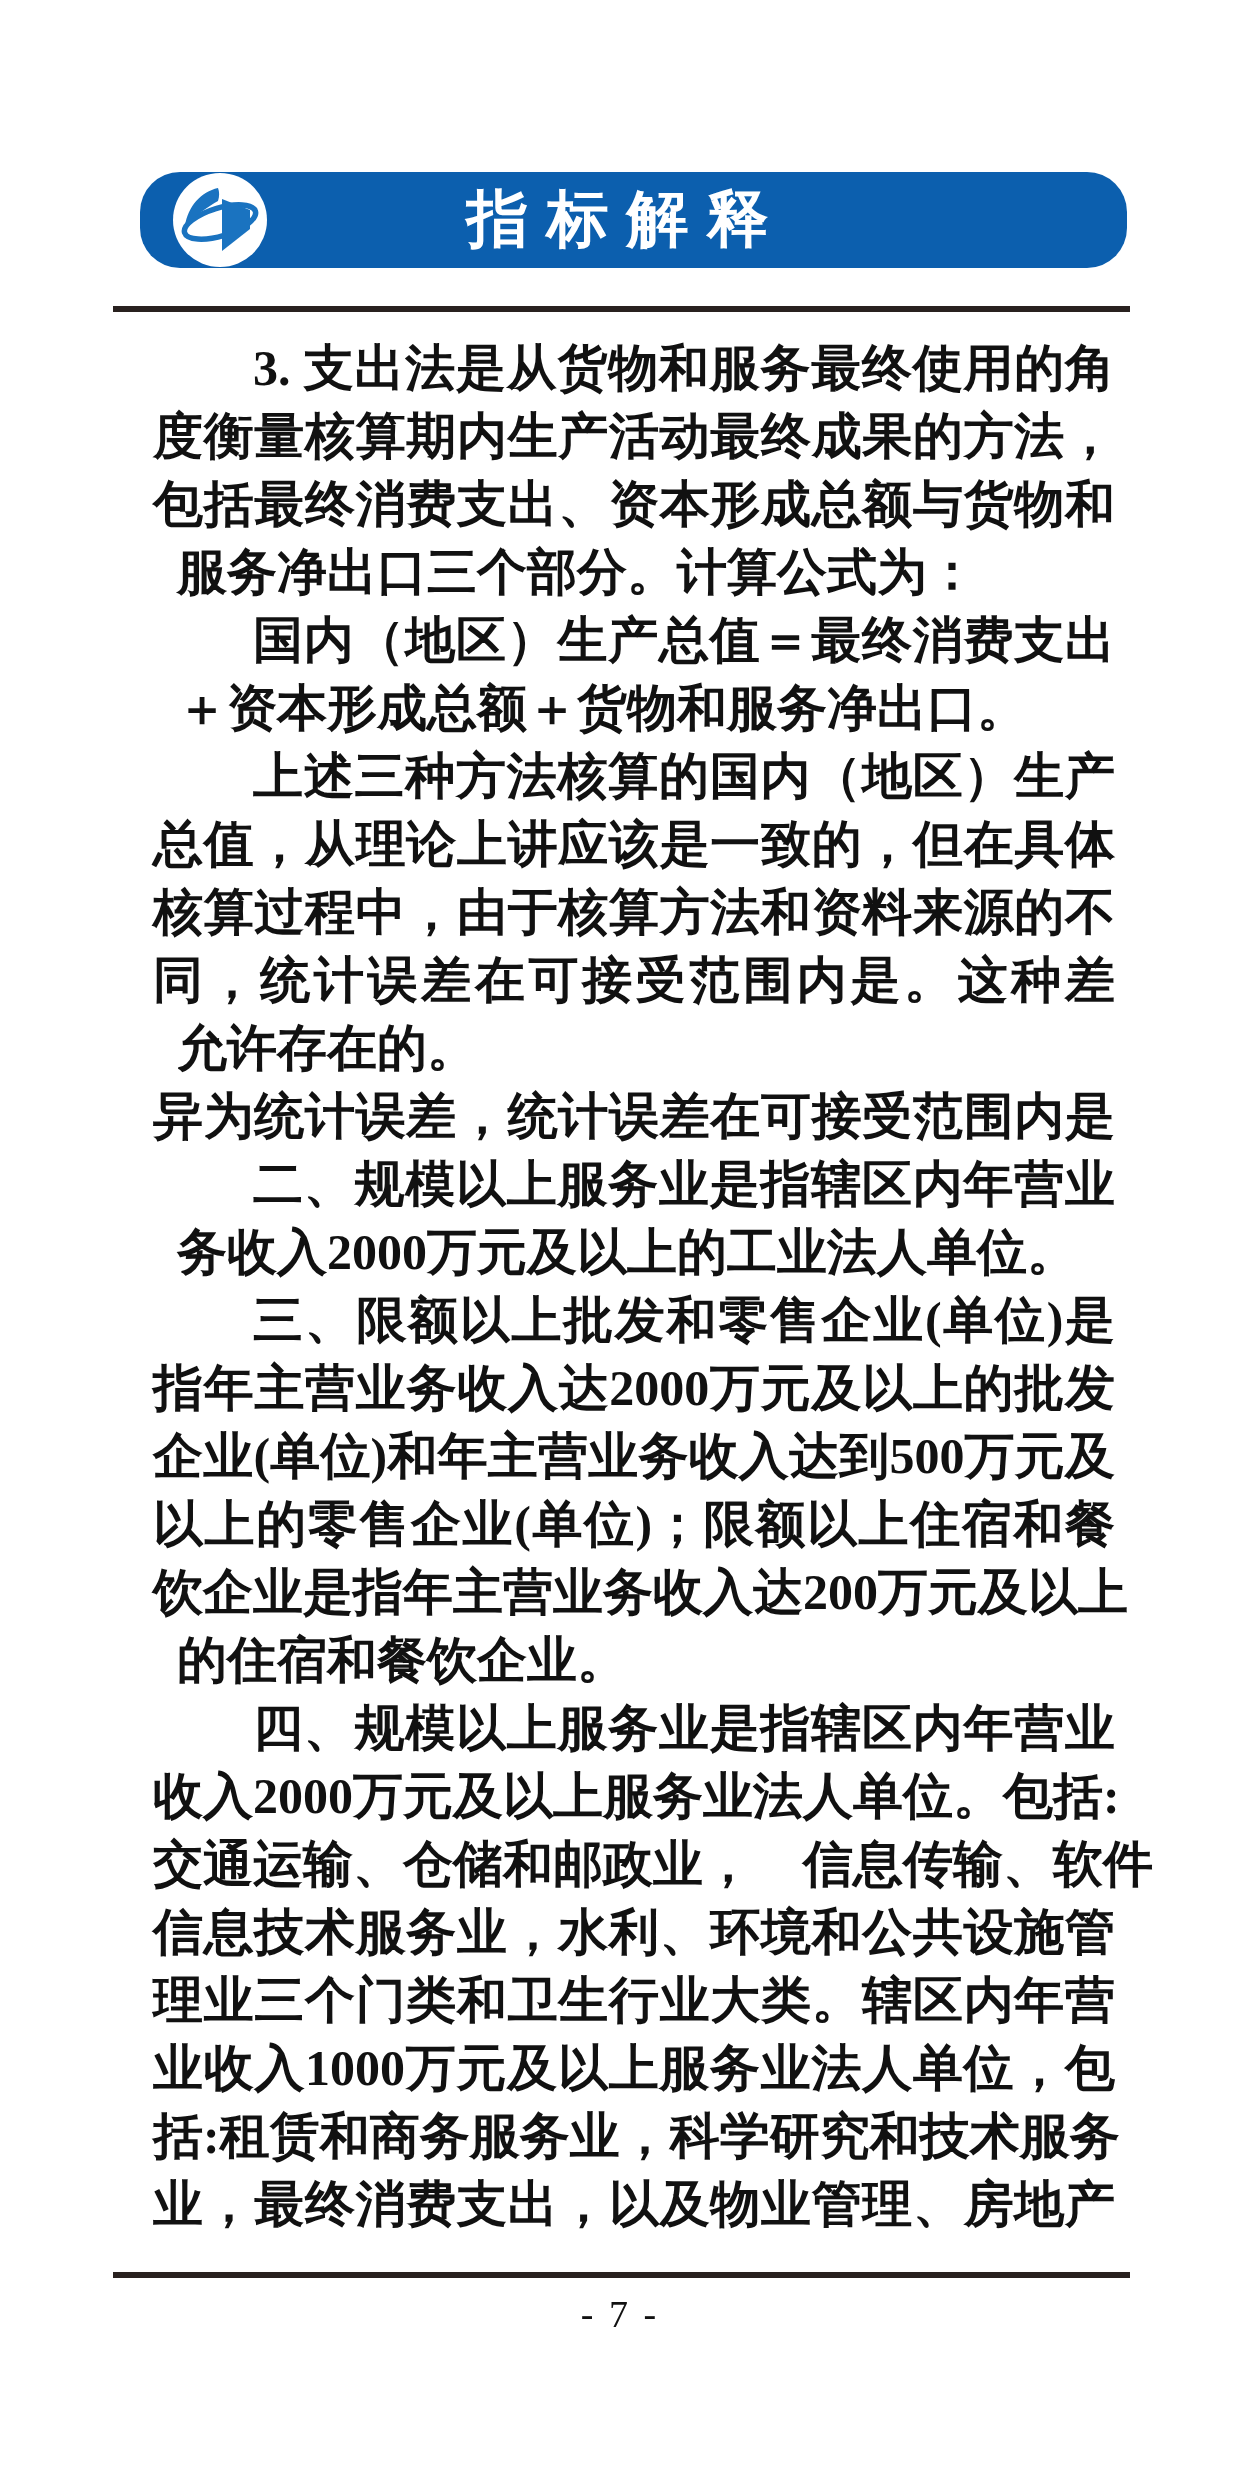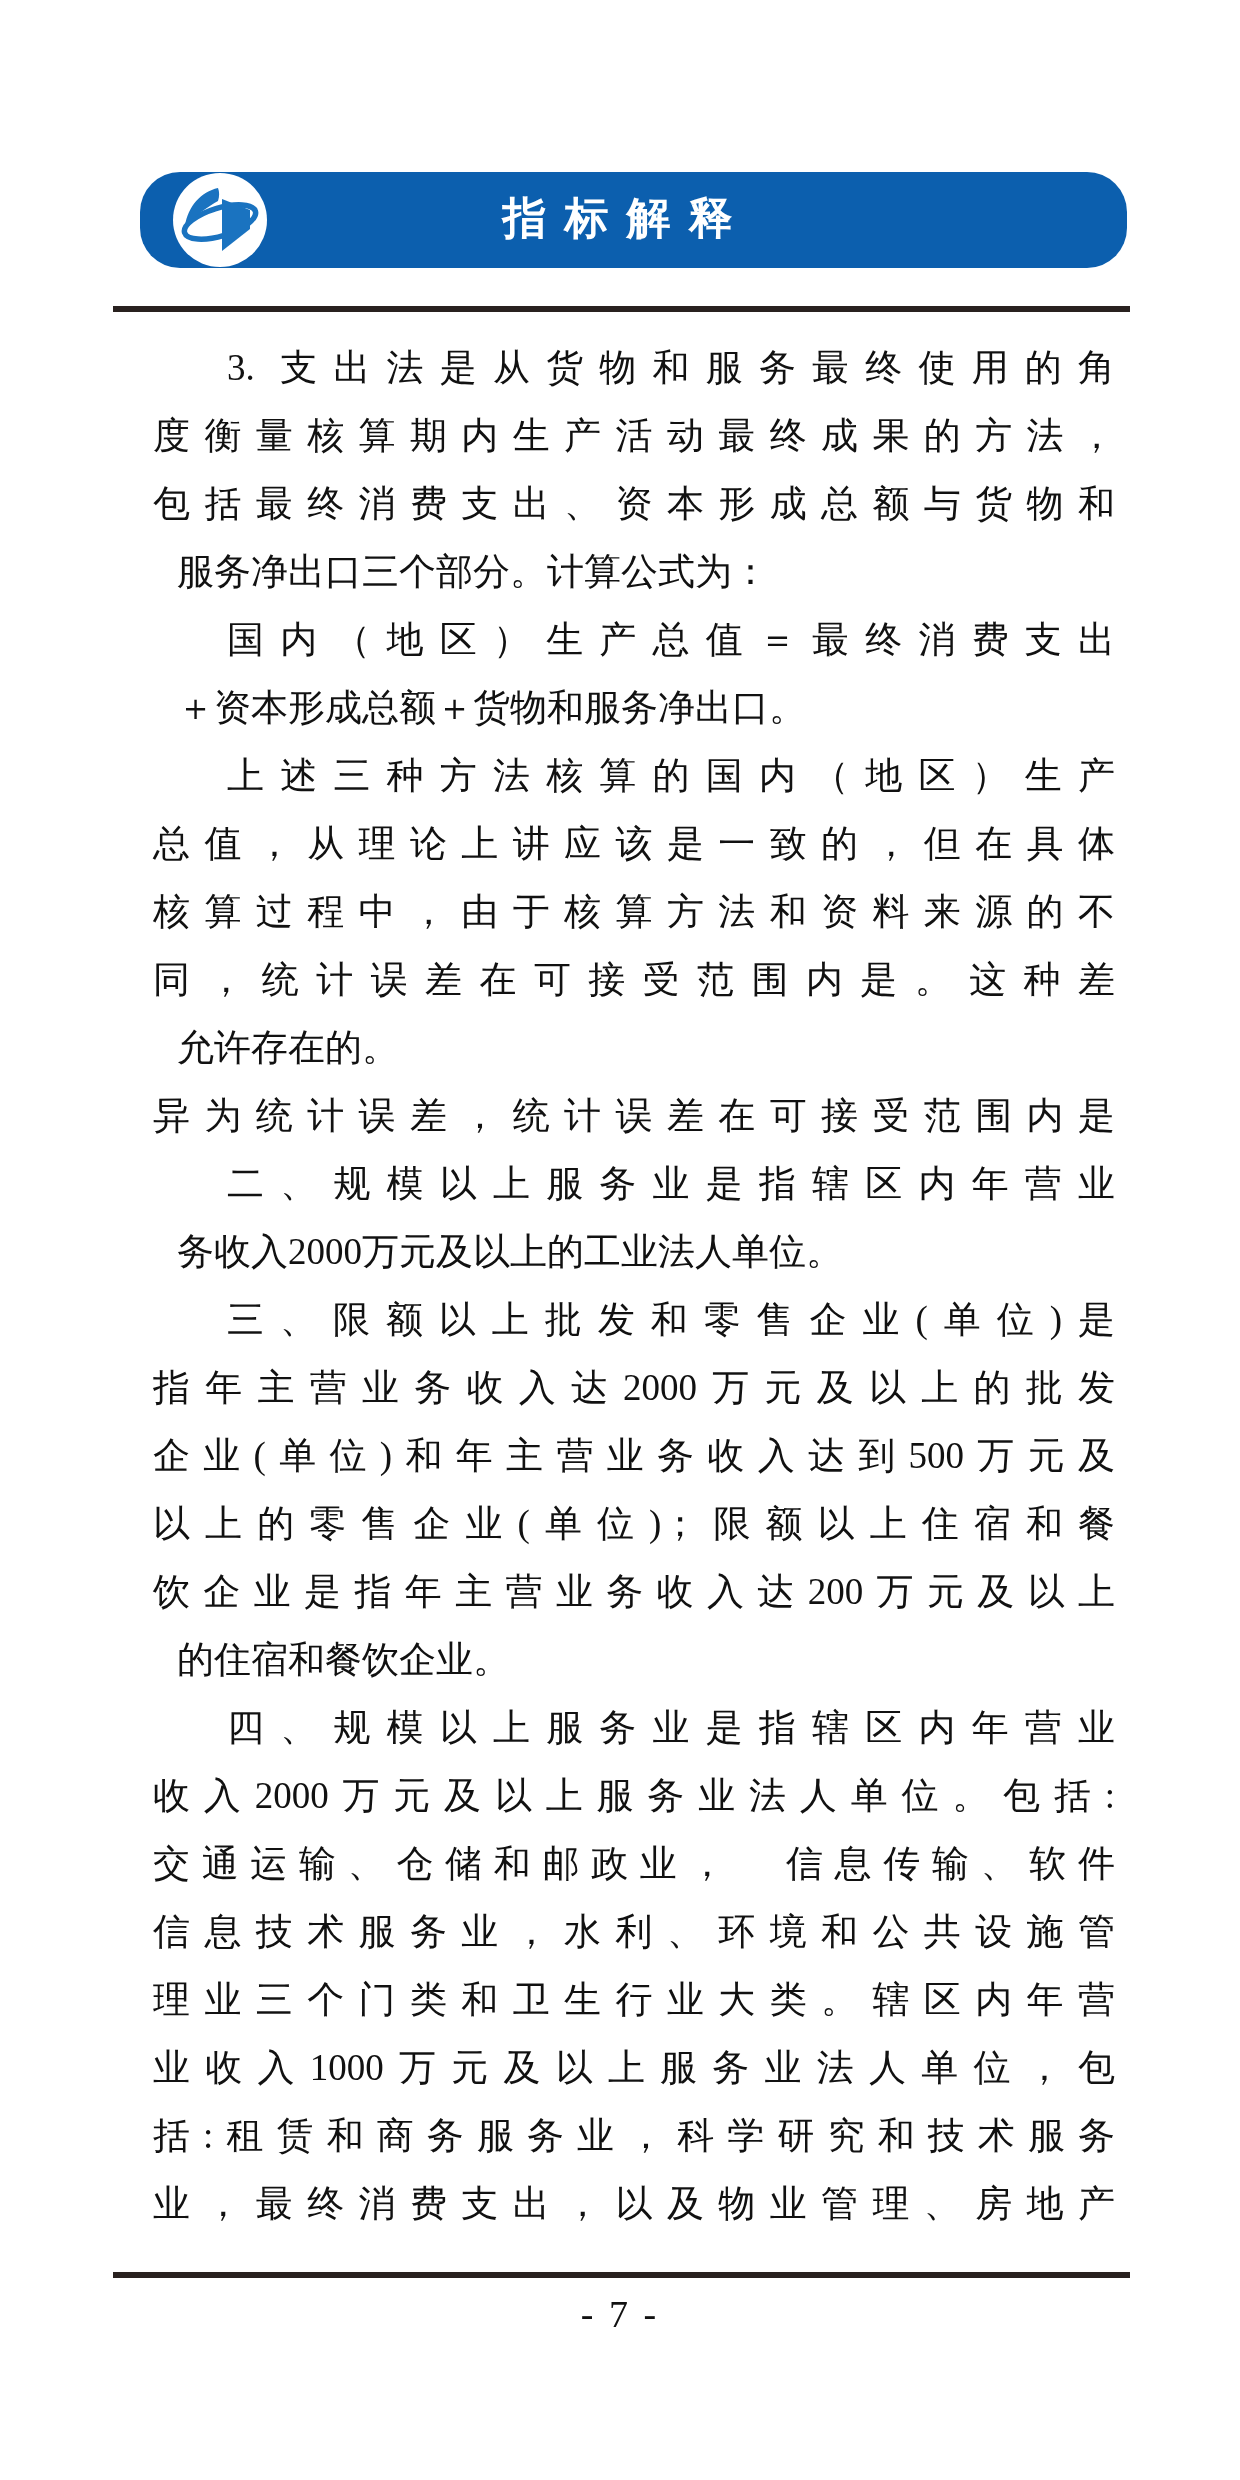--- a/index.html
+++ b/index.html
@@ -26,38 +26,39 @@
     display:block;
   }
   .banner-title{
     position:absolute;
     left:0;top:0;width:100%;height:96px;
     line-height:94px;
     text-align:center;
     padding-right:14px;
     box-sizing:border-box;
     color:#fff;
-    font-size:44px;
+    font-size:62px;
     font-weight:700;
     letter-spacing:18px;
   }
   .rule{
     position:absolute;
     left:113px;width:1017px;height:6px;
     background:var(--rule,#29211f);
   }
   .rule-top{top:306px;}
   .rule-bottom{top:2272px;}
   .content{
     position:absolute;
     left:153px;top:334px;
     width:962px;
     color:var(--ink,#111);
-    font-size:37px;
+    font-size:50px;
     line-height:68px;
+    font-weight:bold;
   }
   .line{
     text-align:justify;
     text-align-last:justify;
     word-break:keep-all;
     white-space:nowrap;
   }
   .line.indent{text-indent:2em;}
   .line.para-end{text-align-last:left;margin-left:24px;}
   .pagenum{

